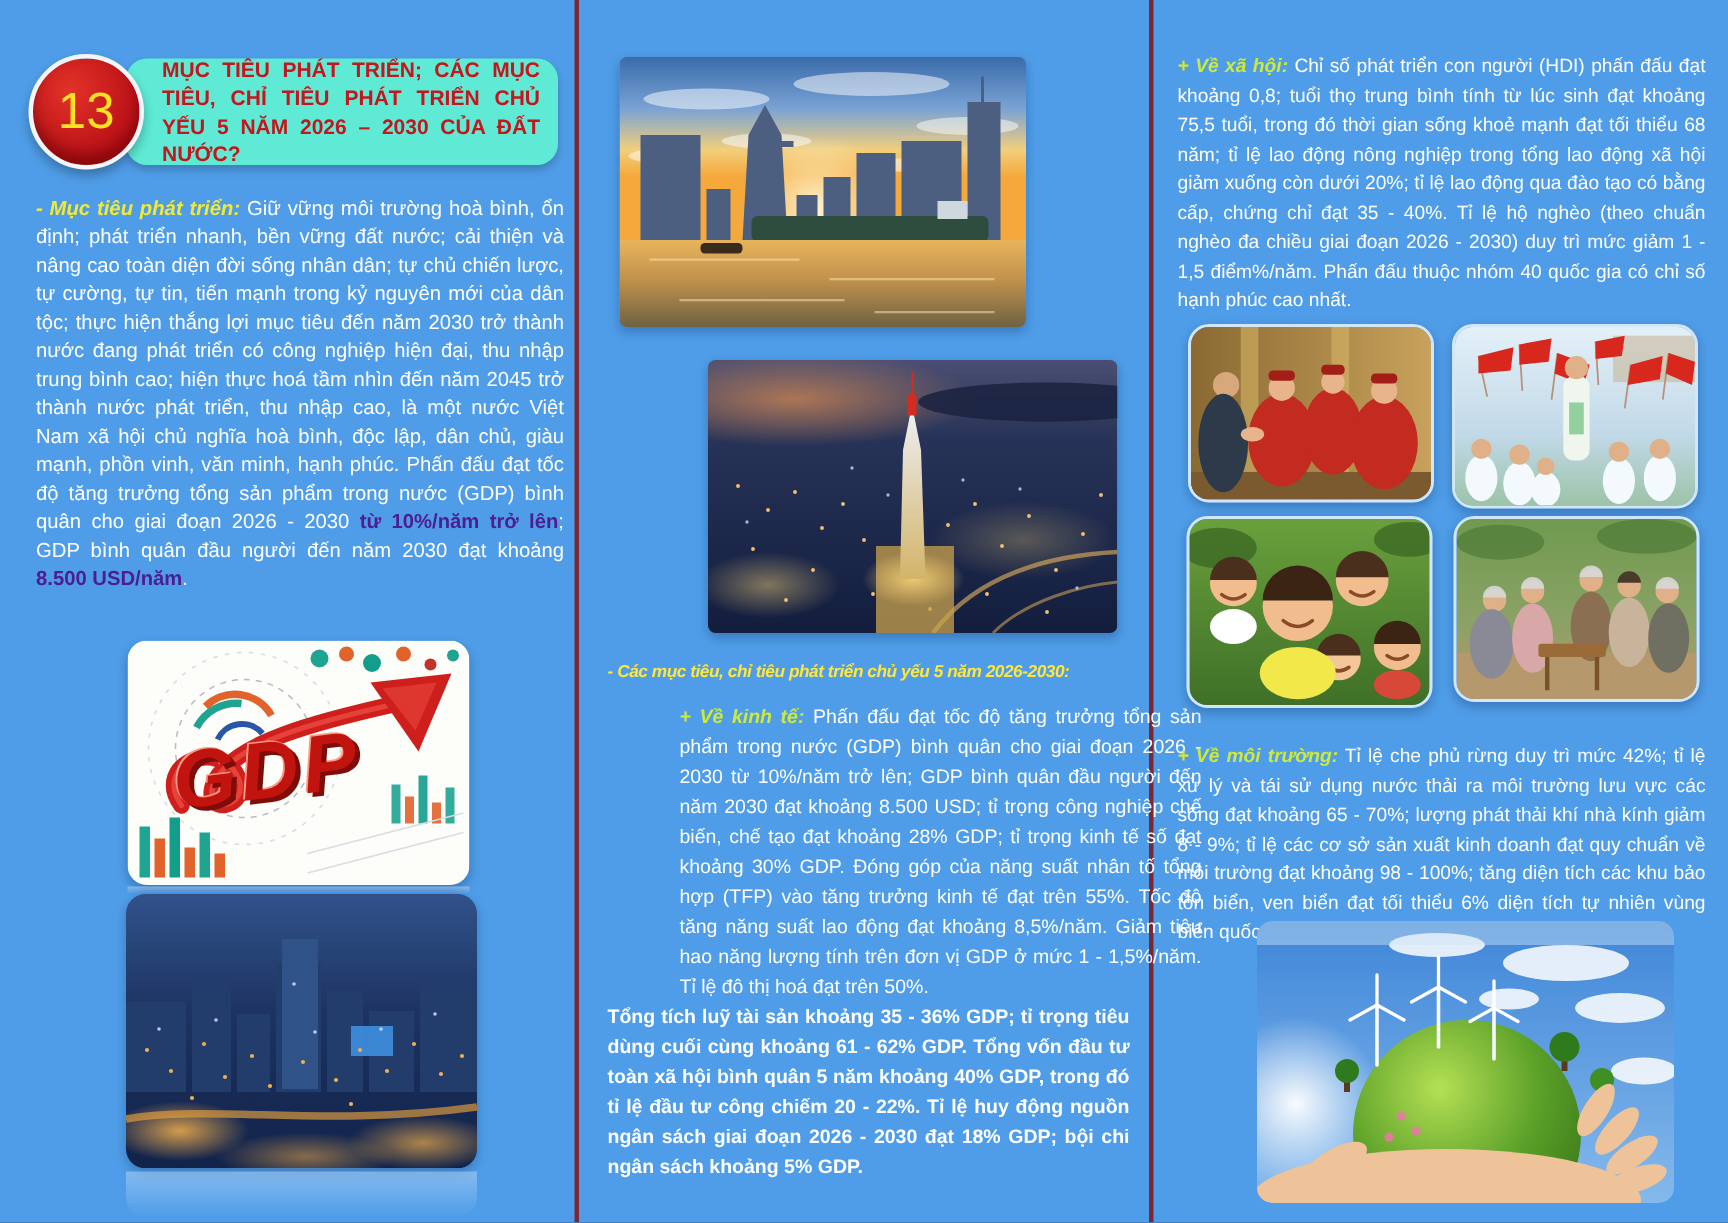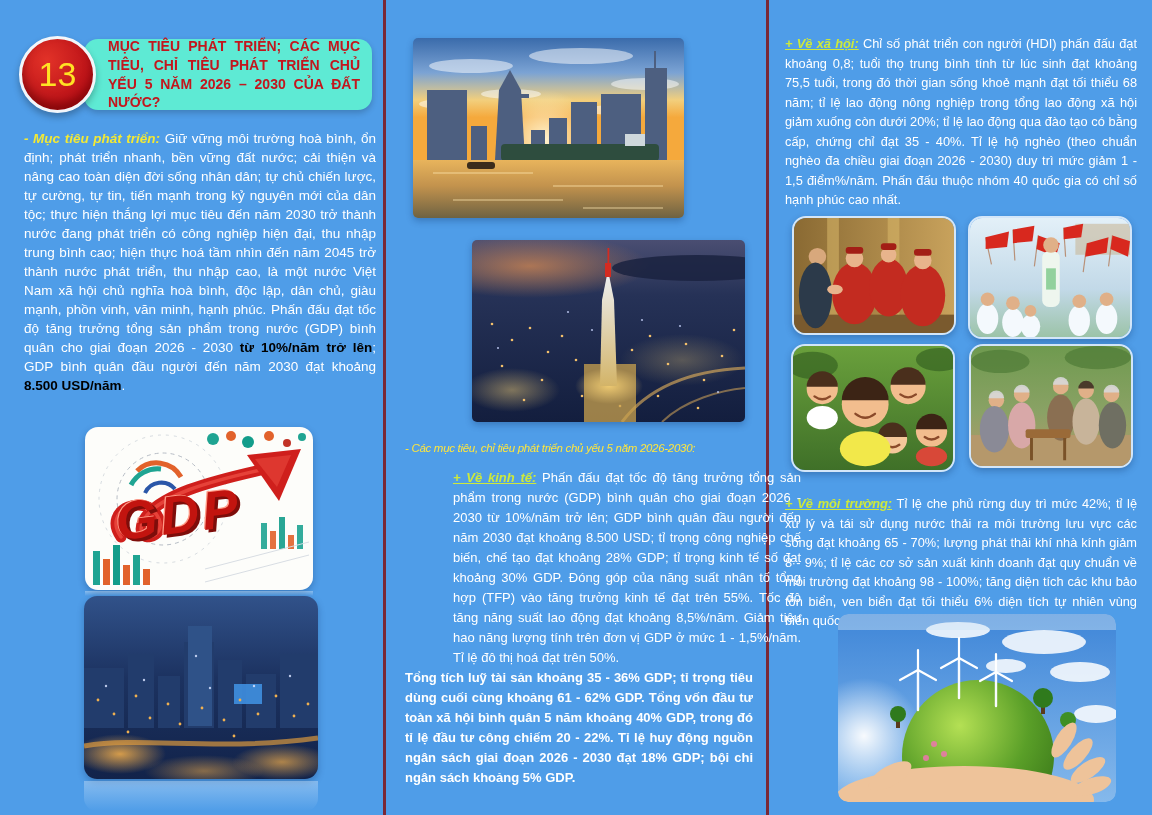--- a/index.html
+++ b/index.html
@@ -18,29 +18,29 @@
          color:#FFE224;font-size:34px;font-weight:normal;z-index:3;}
   .title-box{position:absolute;left:84px;top:39px;width:288px;height:71px;background:#5eead4;
          border-radius:14px;box-shadow:0 3px 6px rgba(0,0,0,.2);
          display:flex;align-items:center;padding:6px 12px 6px 24px;box-sizing:border-box;z-index:2;}
   .title-text{color:#C3161D;font-weight:bold;font-size:14px;line-height:1.35;text-align:justify;}
 
   
   .para{position:absolute;color:#fff;text-align:justify;margin:0;}
   .p-left{left:24px;top:129px;width:352px;font-size:13.5px;line-height:19px;}
   .lead-yellow{color:#F2E935;font-weight:bold;font-style:italic;}
-  .hl{color:#000000;font-weight:bold;}
+  .hl{color:#4c1d95;font-weight:bold;}
   .mid-heading{position:absolute;left:405px;top:442px;width:356px;margin:0;
-         color:#FFE63C;font-weight:normal;font-style:italic;font-size:11.5px;
+         color:#FFE63C;font-weight:bold;font-style:italic;font-size:11.5px;
          letter-spacing:-0.3px;white-space:nowrap;}
   .p-mid-1{left:405px;top:468px;width:348px;font-size:13px;line-height:20px;margin-left:48px;}
   .p-mid-2{left:405px;top:668px;width:348px;font-size:13px;line-height:20px;font-weight:bold;}
   .p-social{left:785px;top:34px;width:352px;font-size:12.8px;line-height:19.5px;}
   .p-env{left:785px;top:482px;width:352px;font-size:12.8px;line-height:19.5px;margin-top:12px;}
-  .lbl{color:#CDE93C;font-weight:bold;font-style:italic;text-decoration:underline;}
+  .lbl{color:#CDE93C;font-weight:bold;font-style:italic;}
 
   
   .photo{position:absolute;overflow:hidden;box-shadow:0 3px 7px rgba(10,40,90,.3);}
   .photo svg{display:block;width:100%;height:100%;}
   .ph-sunset{left:413px;top:38px;width:271px;height:180px;border-radius:5px;}
   .ph-landmark{left:472px;top:240px;width:273px;height:182px;border-radius:5px;}
   .ph-gdp{left:85px;top:427px;width:228px;height:163px;border-radius:13px;}
   .ph-citynight{left:84px;top:596px;width:234px;height:183px;border-radius:13px;}
   .grid-photo{border:2px solid rgba(255,255,255,.75);border-radius:14px;box-sizing:border-box;}
   .ph-ceremony{left:792px;top:216px;width:164px;height:119px;}

